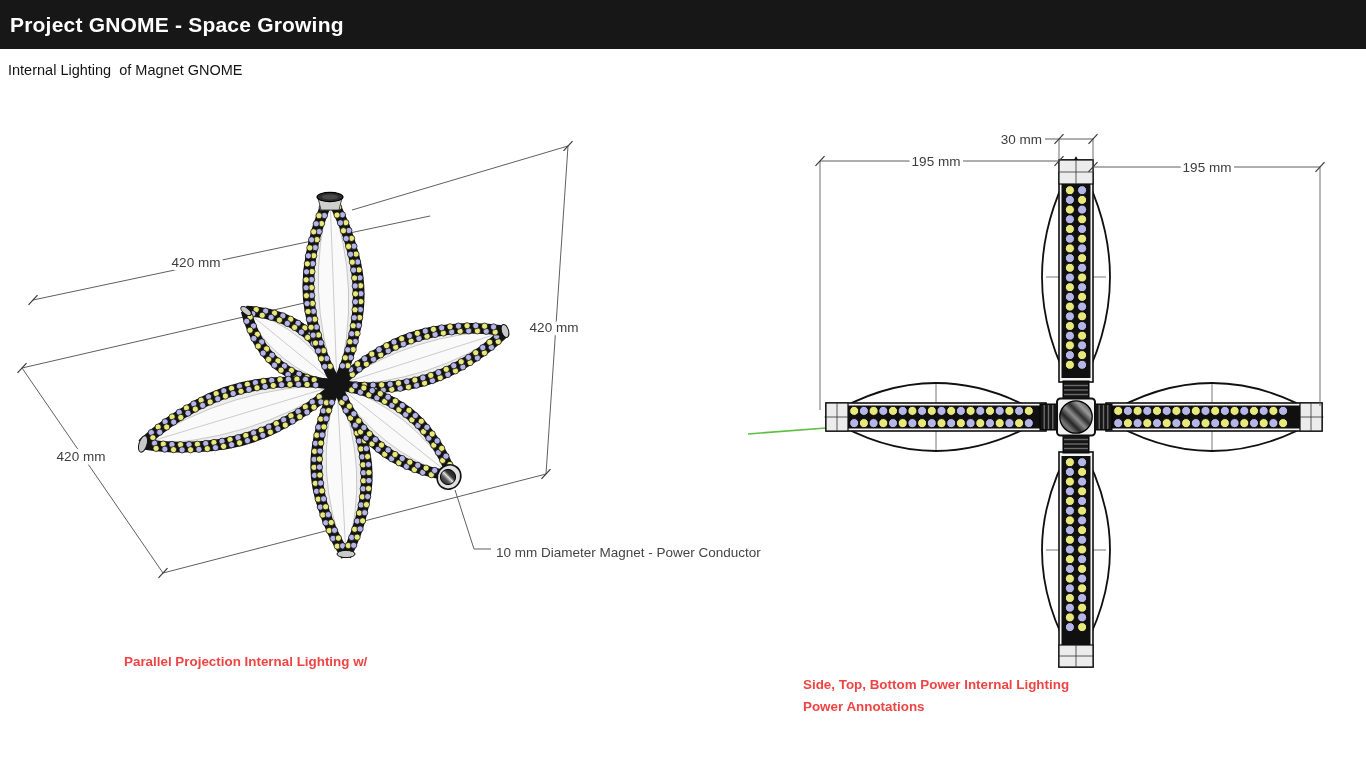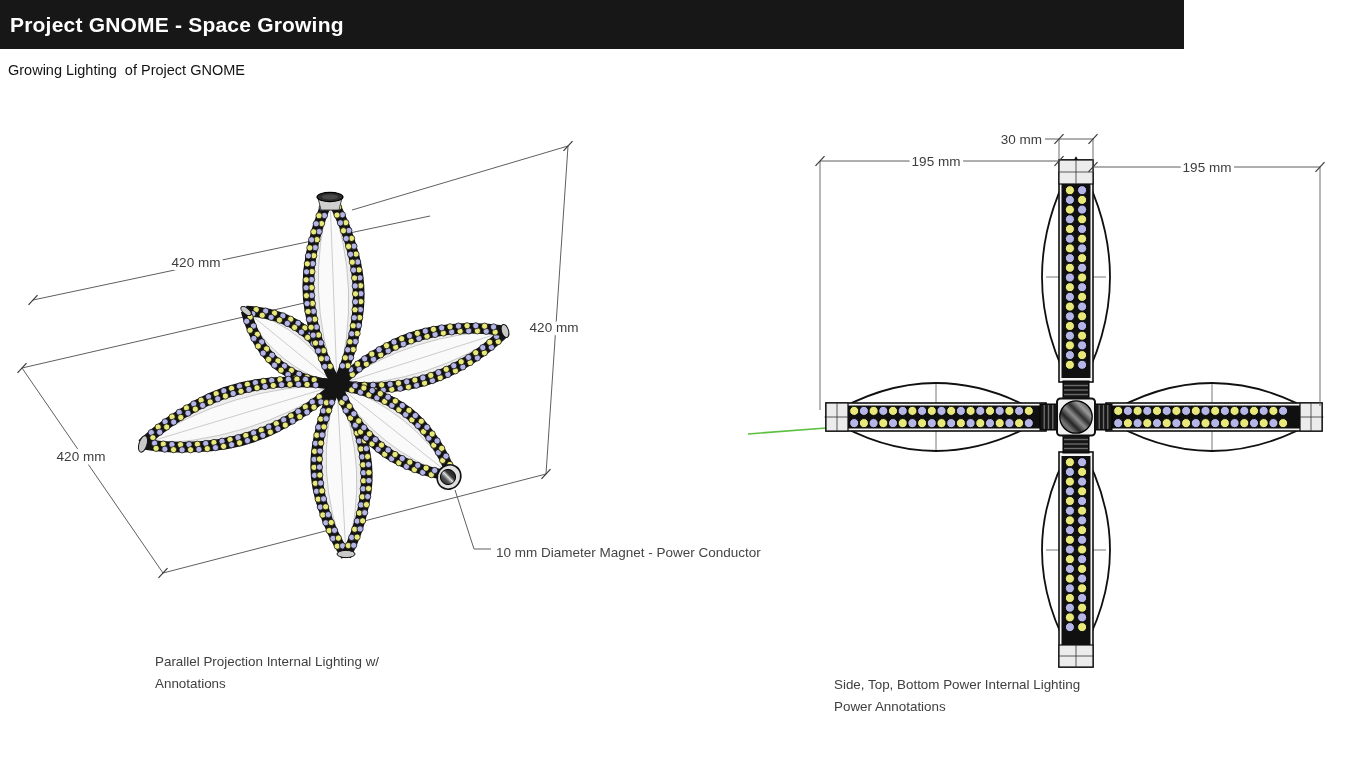--- a/index.html
+++ b/index.html
@@ -1,39 +1,39 @@
 <!DOCTYPE html>
 <html><head>
 <meta charset="utf-8">
 <style>
   html,body{margin:0;padding:0;background:#ffffff;width:1366px;height:768px;overflow:hidden;
     font-family:"Liberation Sans",sans-serif;}
   .page{position:relative;width:1366px;height:768px;background:#fff;}
-  .header-bar{position:absolute;left:0;top:0;width:1184px;height:49px;background:#171717;
+  .header-bar{position:absolute;left:0;top:0;width:1366px;height:49px;background:#171717;
     display:flex;align-items:center;}
   .header-title{color:#ffffff;font-size:21px;font-weight:bold;margin-left:10px;letter-spacing:.2px;}
   .subtitle{position:absolute;left:8px;top:62px;font-size:14.5px;color:#141414;white-space:pre;}
-  .caption{position:absolute;font-size:13.4px;font-weight:normal;color:#404040;line-height:22px;margin-left:31px;}
+  .caption{position:absolute;font-size:13.4px;font-weight:bold;color:#ef4444;line-height:22px;}
   .caption-left{left:124px;top:651px;}
   .caption-right{left:803px;top:674px;}
   svg{position:absolute;left:0;top:0;}
   text.dim{font-family:"Liberation Sans",sans-serif;font-size:13.5px;fill:#3d3d3d;
     paint-order:stroke;stroke:#ffffff;stroke-width:7px;stroke-linejoin:round;}
   text.note{font-family:"Liberation Sans",sans-serif;font-size:13.5px;fill:#454545;}
 </style>
 </head>
 <body>
 
 <div class="page">
 
   <div class="header-bar">
     <div class="header-title">Project GNOME - Space Growing</div>
   </div>
 
-  <div class="subtitle">Growing Lighting  of Project GNOME</div>
+  <div class="subtitle">Internal Lighting  of Magnet GNOME</div>
 
   <svg id="drawing" width="1366" height="768" viewBox="0 0 1366 768">
     <defs>
       <linearGradient id="sphereGrad" x1="0" y1="1" x2="1" y2="0">
         <stop offset="0" stop-color="#1c1c1c"></stop>
         <stop offset="0.22" stop-color="#777777"></stop>
         <stop offset="0.34" stop-color="#252525"></stop>
         <stop offset="0.48" stop-color="#8d8d8d"></stop>
         <stop offset="0.60" stop-color="#2e2e2e"></stop>
         <stop offset="0.74" stop-color="#9a9a9a"></stop>
@@ -760,21 +760,20 @@
         <line x1="1088.5" y1="171.8" x2="1097.5" y2="162.2" stroke="#3a3a3a" stroke-width="1.2"></line>
         <line x1="1315.5" y1="171.8" x2="1324.5" y2="162.2" stroke="#3a3a3a" stroke-width="1.2"></line>
         <text x="1042" y="144" text-anchor="end" class="dim">30 mm</text>
         <text x="936" y="166" text-anchor="middle" class="dim">195 mm</text>
         <text x="1207" y="172" text-anchor="middle" class="dim">195 mm</text>
       </g>
   </svg>
 
   <div class="caption caption-left">
     <div>Parallel Projection Internal Lighting w/</div>
-    <div>Annotations</div>
   </div>
 
   <div class="caption caption-right">
     <div>Side, Top, Bottom Power Internal Lighting</div>
     <div>Power Annotations</div>
   </div>
 
 </div>
 
 </body></html>

